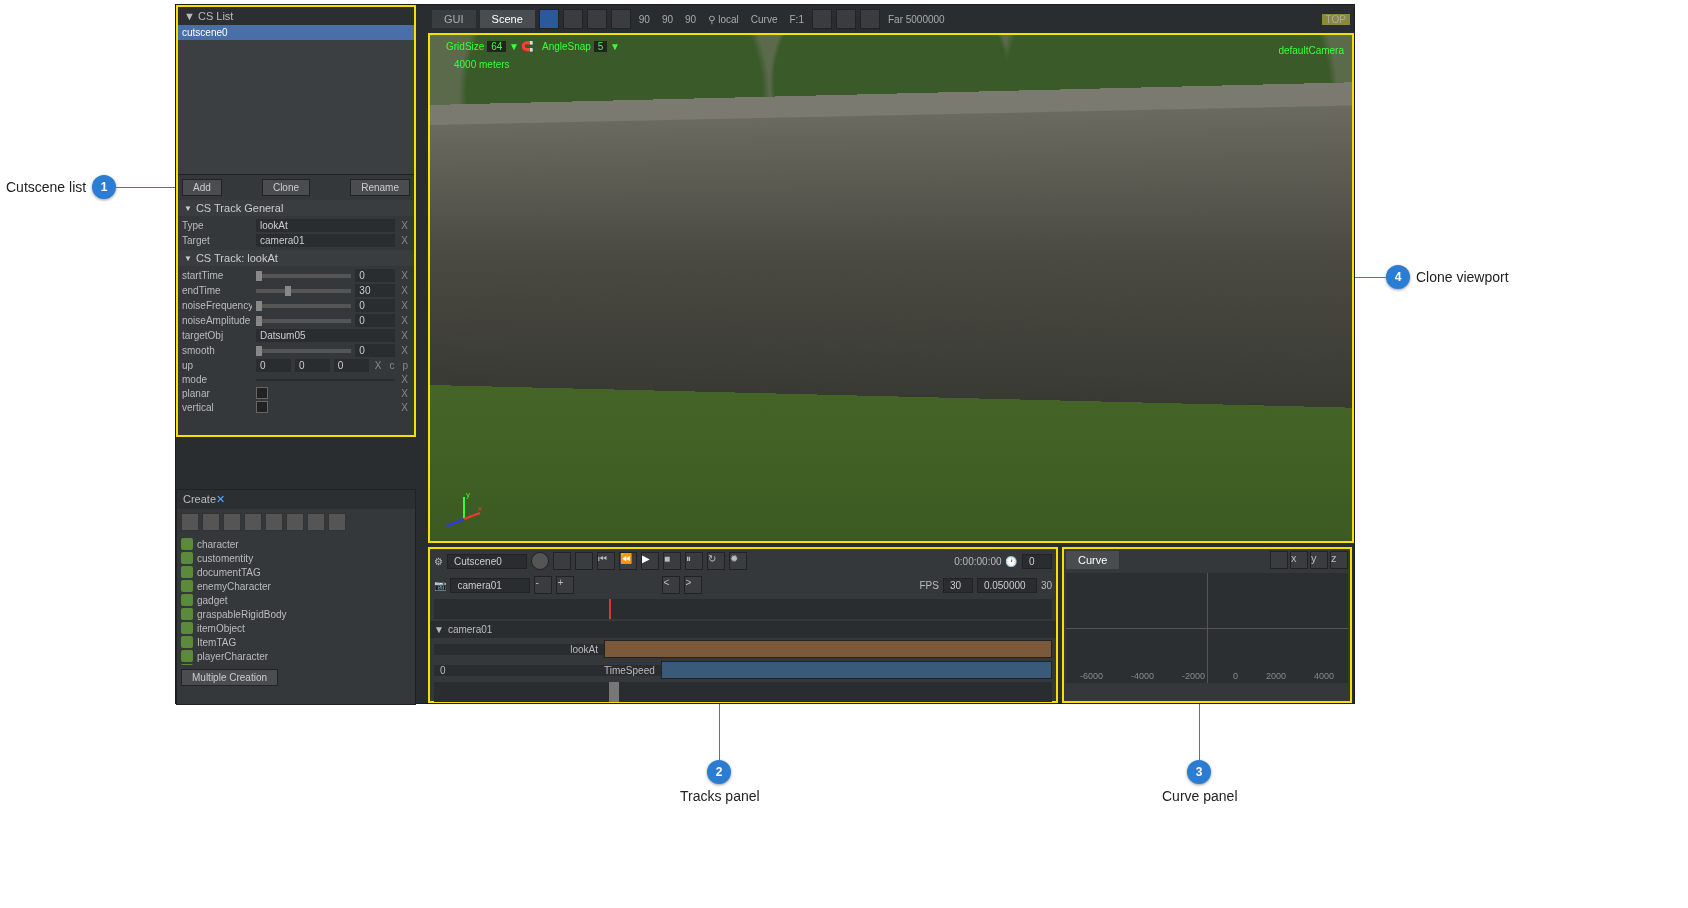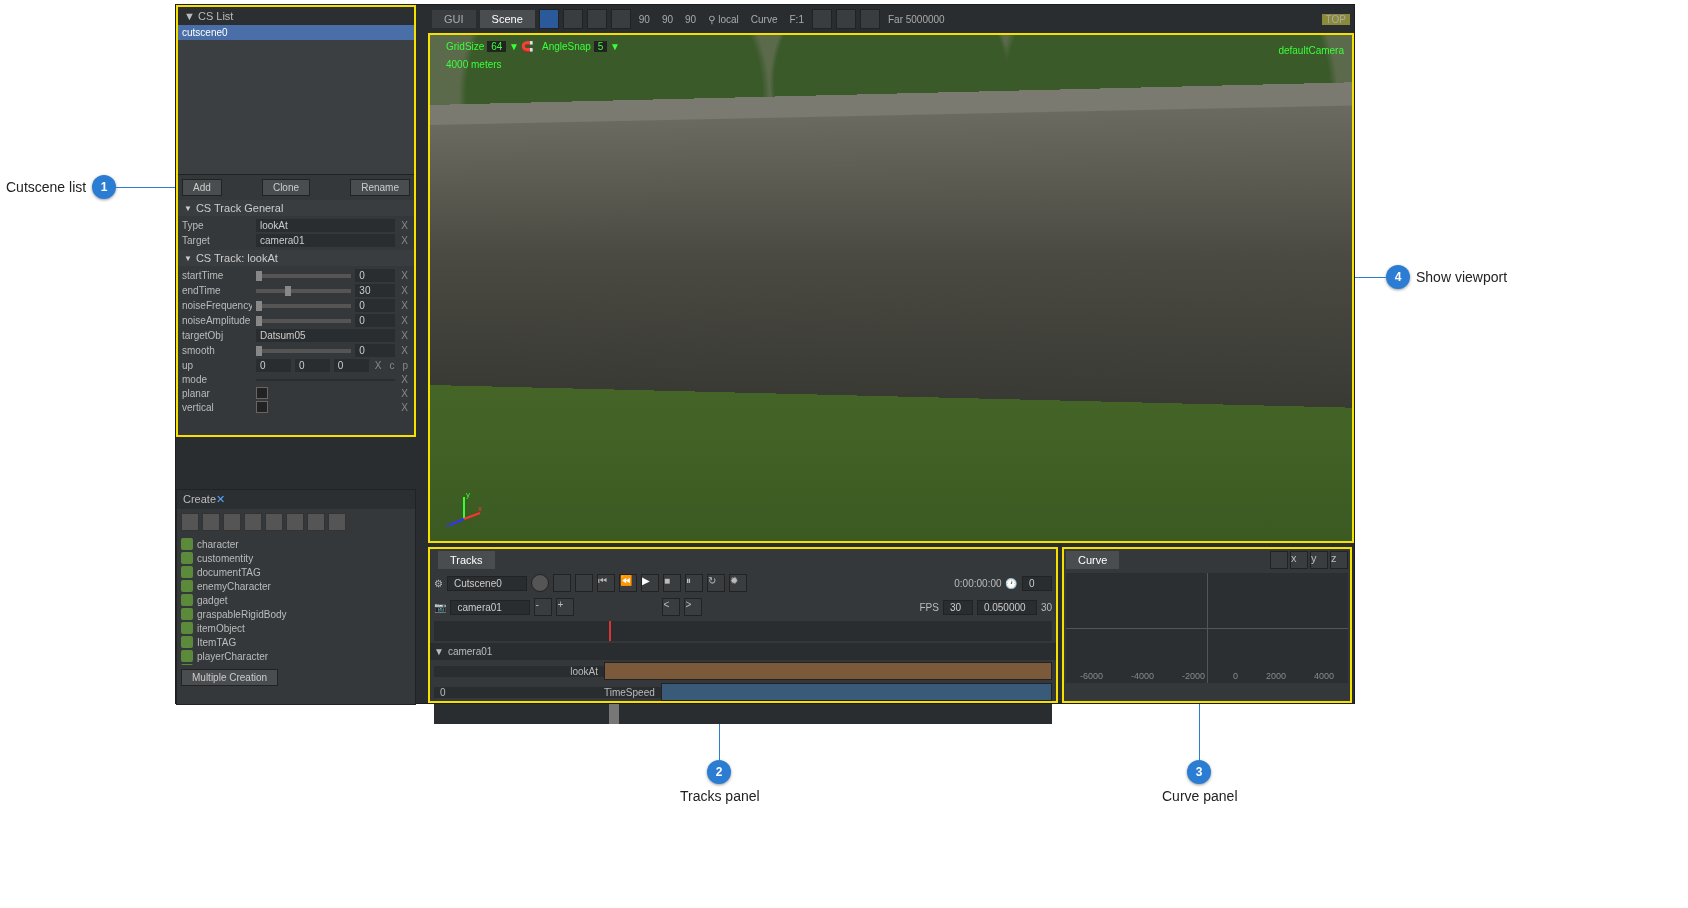--- a/index.html
+++ b/index.html
@@ -64,21 +64,21 @@
 <body>
 
 <div class="callout" style="left:6px; top:175px;">
   <span>Cutscene list</span>
   <span class="callout-num" style="margin-left:6px;">1</span>
 </div>
 <div class="callout-line" style="left:116px; top:187px; width:62px;"></div>
 
 <div class="callout" style="left:1386px; top:265px;">
   <span class="callout-num" style="margin-right:6px;">4</span>
-  <span>Show viewport</span>
+  <span>Clone viewport</span>
 </div>
 <div class="callout-line" style="left:1352px; top:277px; width:34px;"></div>
 
 <div class="callout" style="left:707px; top:760px;">
   <span class="callout-num">2</span>
 </div>
 <div style="position:absolute; left:680px; top:788px; font-size:14px; color:#222;">Tracks panel</div>
 <div class="callout-vline" style="left:719px; top:702px; height:58px;"></div>
 
 <div class="callout" style="left:1187px; top:760px;">
@@ -270,38 +270,35 @@
     <span class="vp-text">Far 5000000</span>
     <span class="tp-spacer"></span>
     <span class="vp-text" style="background:#8a8a3a;">TOP</span>
   </div>
 
   <div class="viewport">
     <div class="trees"></div>
     <div class="grass"></div>
     <div class="wall"></div>
     <div class="vp-overlay" style="left:16px; top:6px;"><span>GridSize</span> <span style="background:#222;padding:0 4px;">64</span> ▼ 🧲 &nbsp; <span>AngleSnap</span> <span style="background:#222;padding:0 4px;">5</span> ▼</div>
-    <div class="vp-overlay" style="left:16px; top:24px;">4000 meters</div>
+    <div class="vp-overlay" style="left:24px; top:24px;">4000 meters</div>
     <div class="vp-overlay" style="right:8px; top:10px;">defaultCamera</div>
     <svg class="vp-gizmo" viewBox="0 0 40 40">
         <line x1="20" y1="30" x2="20" y2="8" stroke="#3f3" stroke-width="2"></line>
         <line x1="20" y1="30" x2="36" y2="24" stroke="#f33" stroke-width="2"></line>
         <line x1="20" y1="30" x2="6" y2="36" stroke="#33f" stroke-width="2"></line>
         <text x="22" y="8" fill="#3f3" font-size="8">y</text>
         <text x="34" y="22" fill="#f33" font-size="8">x</text>
         <text x="2" y="38" fill="#33f" font-size="8">z</text>
       </svg>
   </div>
 
   <div class="bottom-area">
 
     <div class="tracks-panel">
-      <div style="display:flex;gap:8px;padding:2px 8px;">
-          <span class="tab active">Tracks</span>
-        </div>
       <div class="tp-row">
         <span>⚙</span>
         <span class="tp-dd">Cutscene0</span>
         <span class="tp-btn" style="background:#555;border-radius:50%;"></span>
         <span class="tp-btn"></span>
         <span class="tp-btn"></span>
         <span class="tp-btn">⏮</span>
         <span class="tp-btn">⏪</span>
         <span class="tp-btn" style="color:#fff;">▶</span>
         <span class="tp-btn">■</span>

